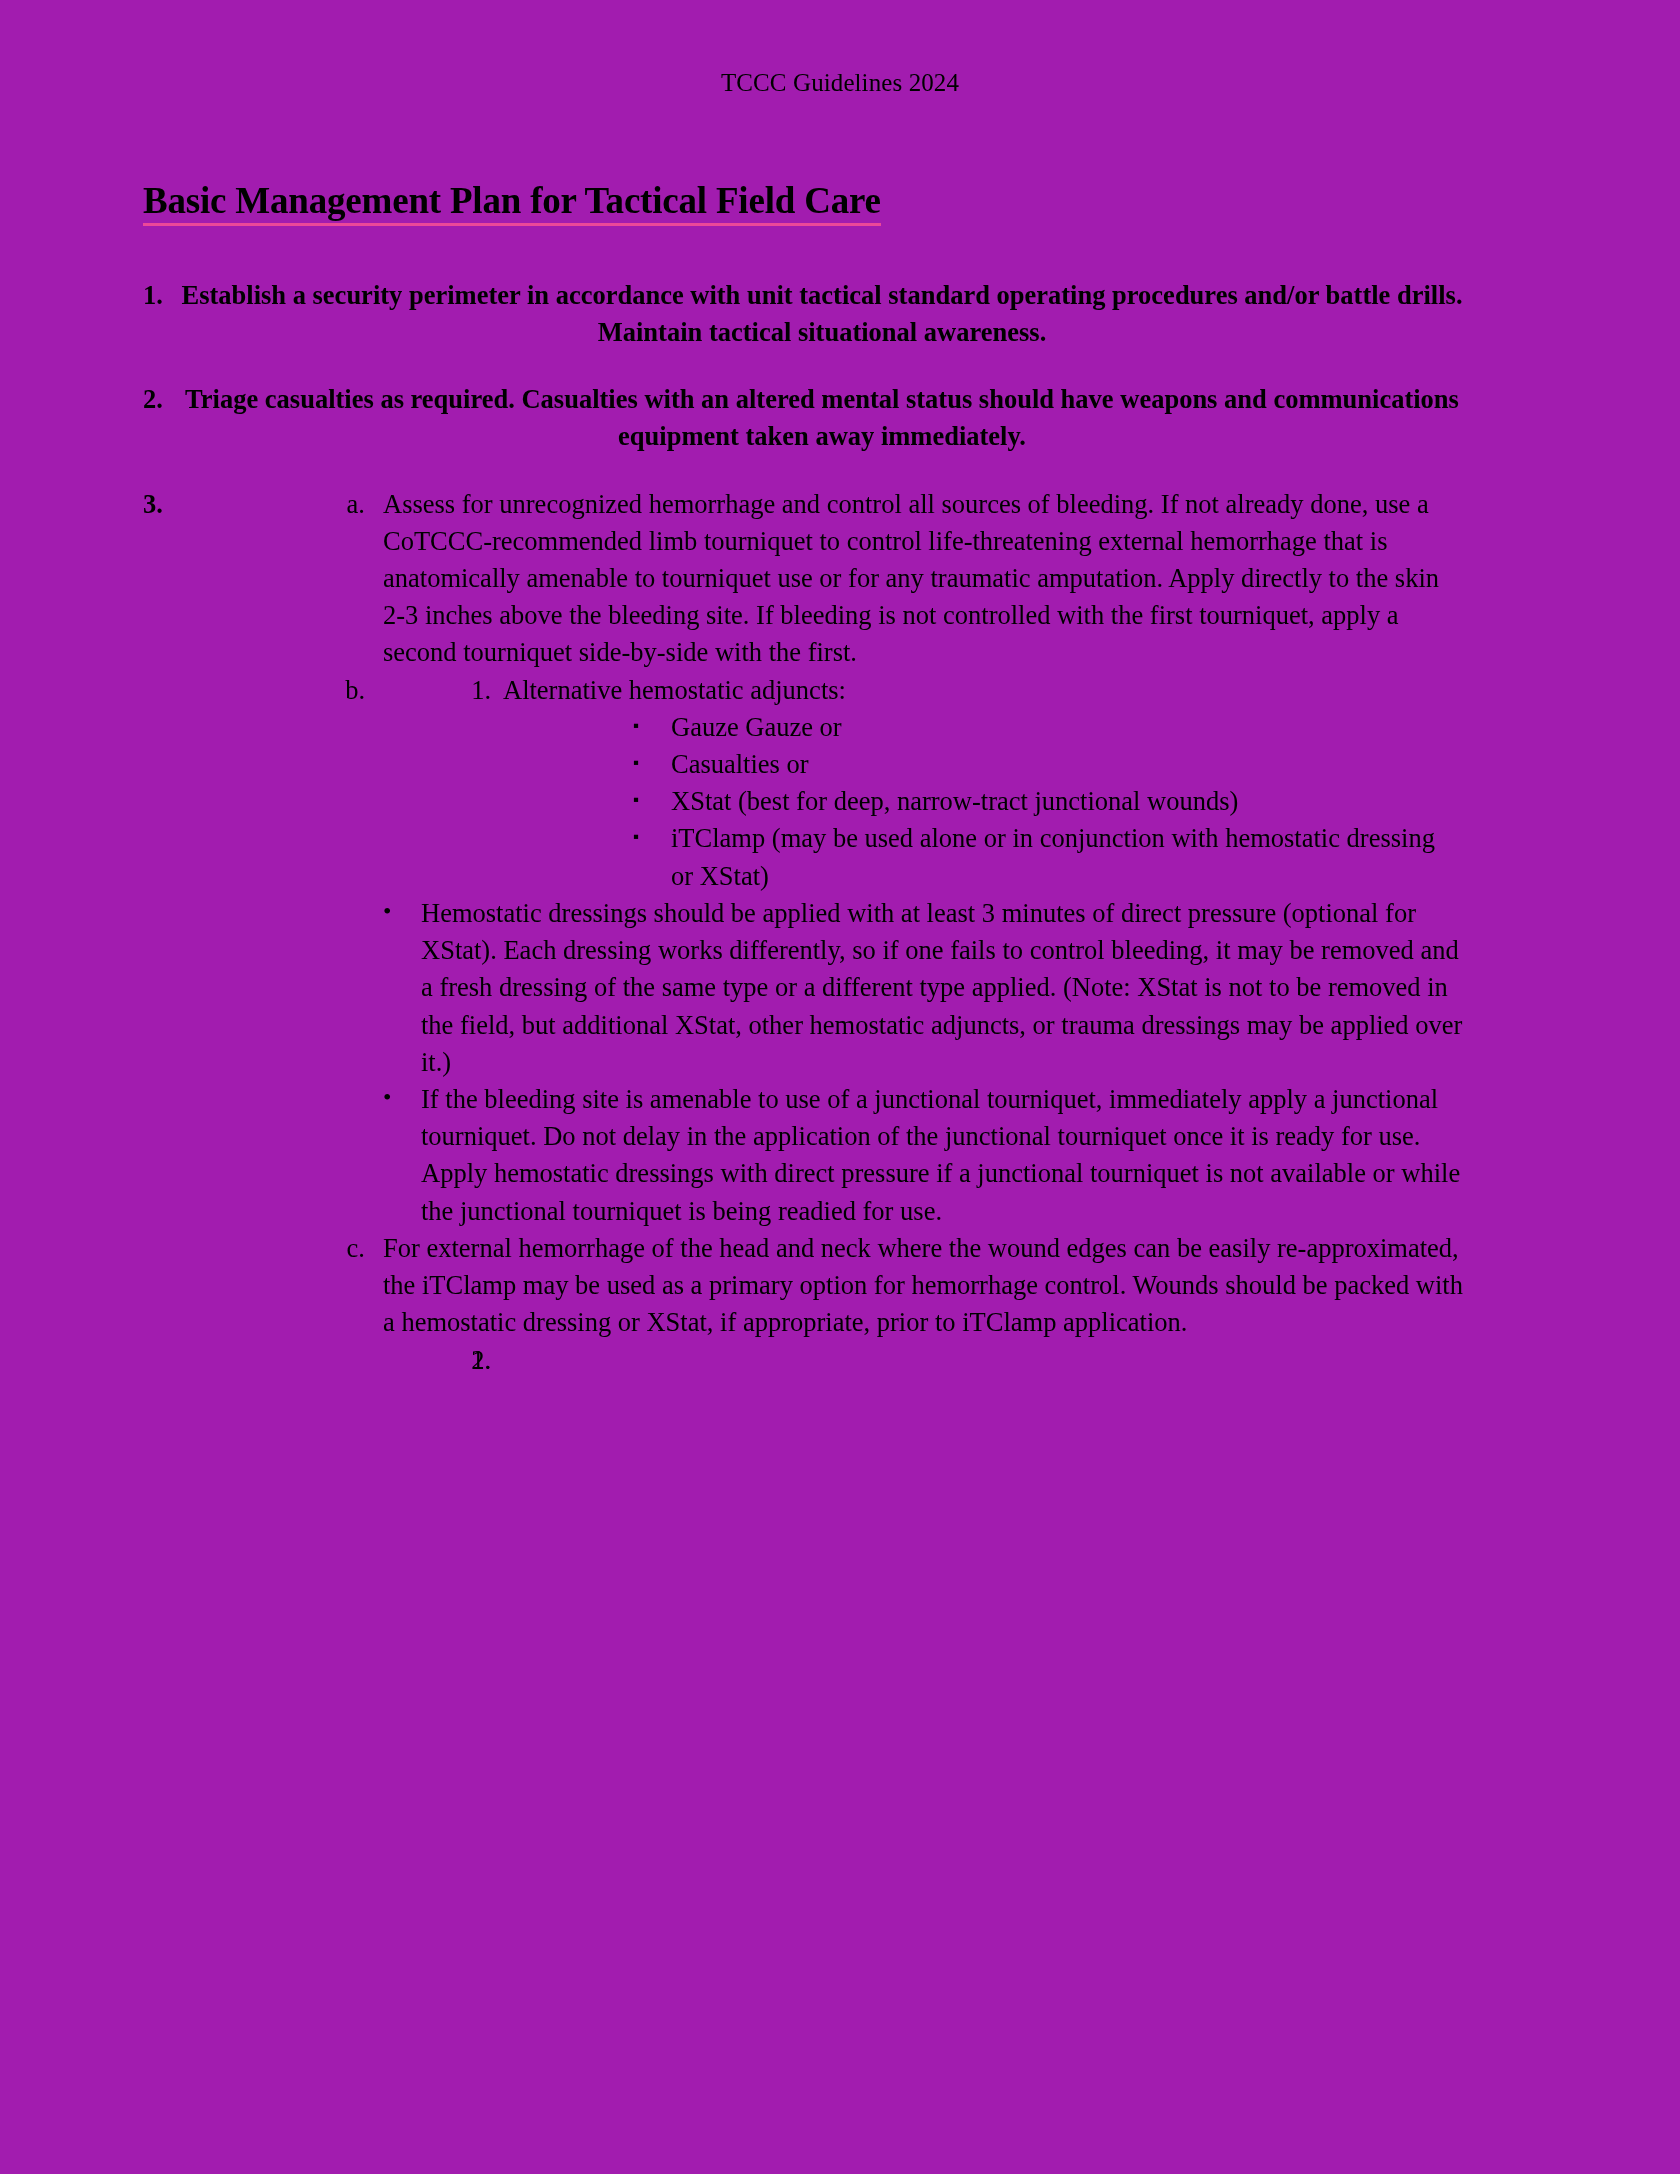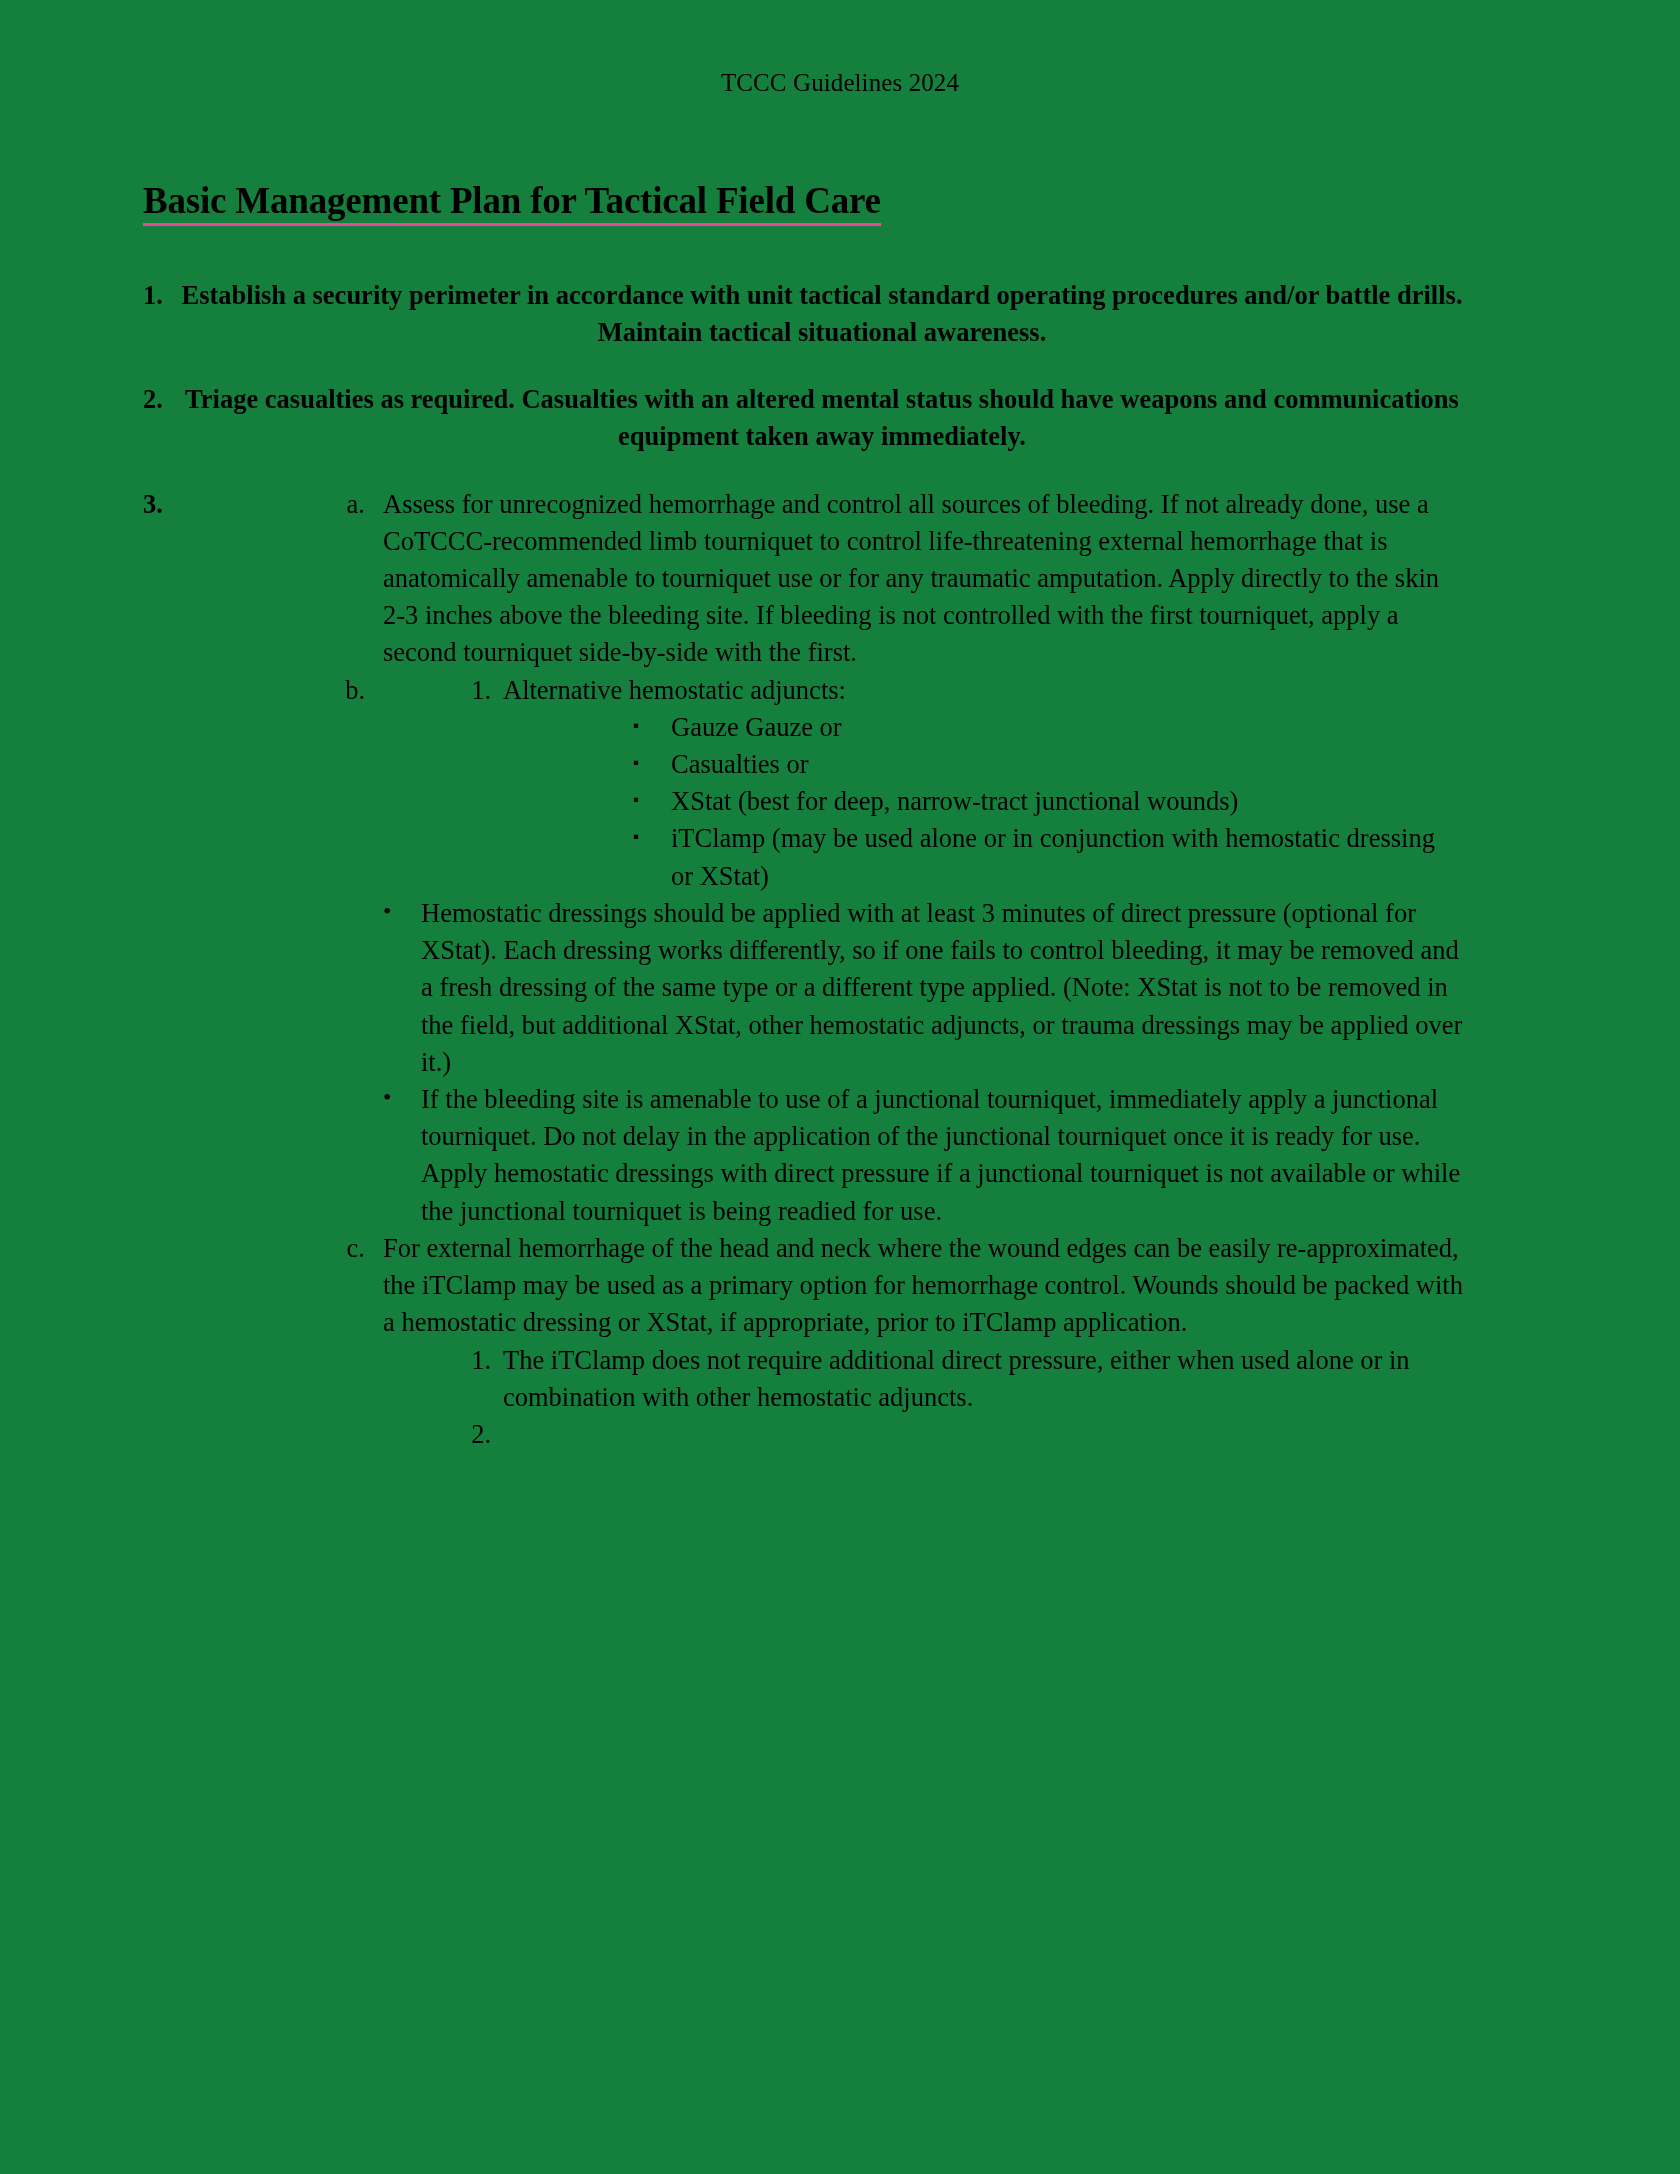--- a/index.html
+++ b/index.html
@@ -11,21 +11,21 @@
   body {
     font-family: "Liberation Serif", "DejaVu Serif", serif;
     color: #000000;
     -webkit-font-smoothing: antialiased;
   }
   .page {
     position: relative;
     width: 1680px;
     height: 2174px;
     margin: 0 auto;
-    background: #15803d;
+    background: #a21caf;
     overflow: hidden;
     box-sizing: border-box;
   }
 
   
   .page-header {
     position: absolute;
     top: 68px;
     left: 0;
     width: 100%;
@@ -249,21 +249,20 @@
             </ul>
           </li>
 
           <li class="l2item">
             <span class="marker">c.</span>
             <span class="txt">For external hemorrhage of the head and neck where the wound edges can be easily re-approximated, the iTClamp may be used as a primary option for hemorrhage control. Wounds should be packed with a hemostatic dressing or XStat, if appropriate, prior to iTClamp application.</span>
 
             <ol class="level3">
               <li class="l3item">
                 <span class="marker">1.</span>
-                <span class="txt">The iTClamp does not require additional direct pressure, either when used alone or in combination with other hemostatic adjuncts.</span>
               </li>
               <li class="l3item">
                 <span class="marker">2.</span>
               </li>
             </ol>
           </li>
 
         </ol>
       </li>
 

